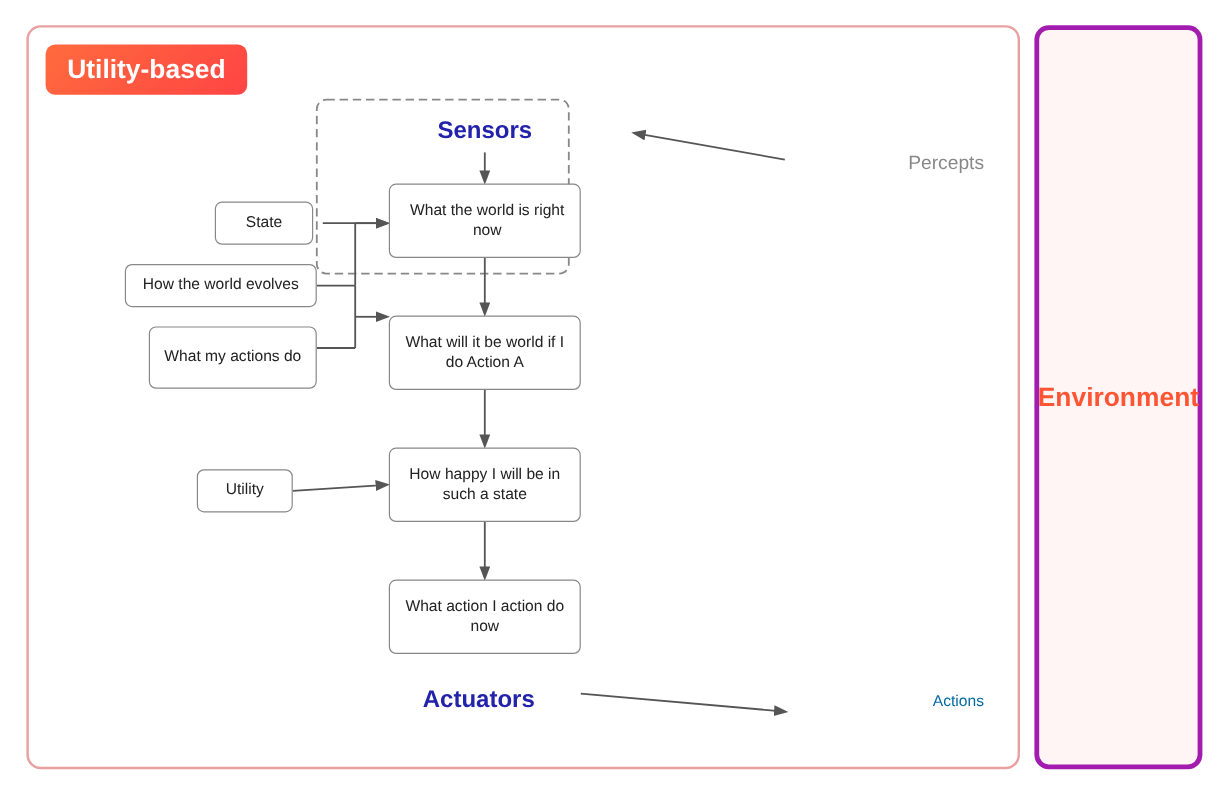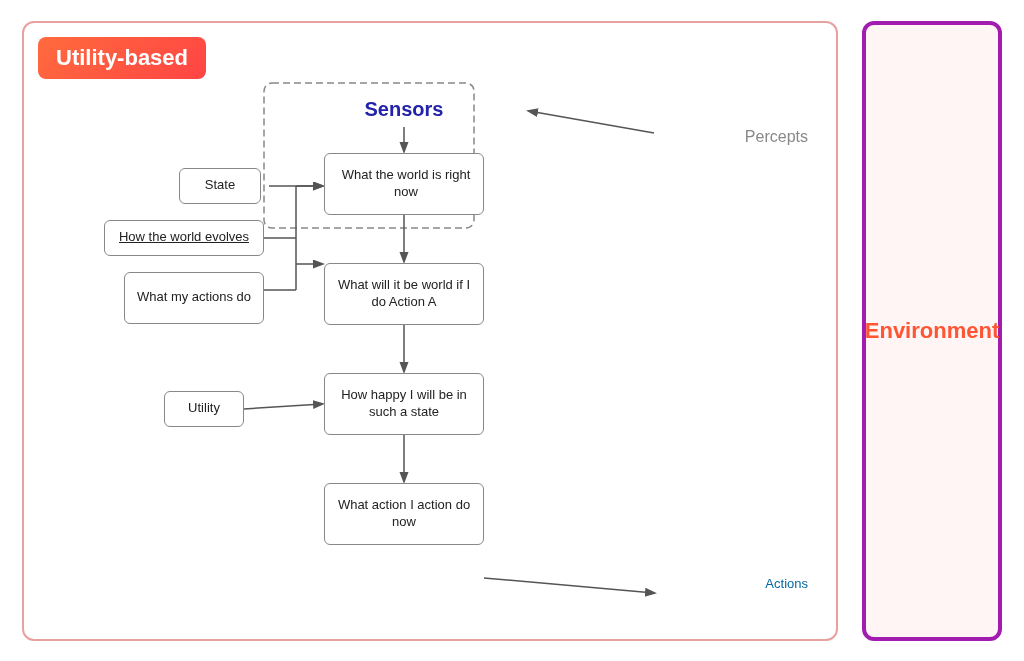--- a/index.html
+++ b/index.html
@@ -9,21 +9,21 @@
       background: #fff;
       font-family: Arial, sans-serif;
       display: flex;
       align-items: center;
       justify-content: center;
     }
     .outer {
       width: 980px;
       height: 620px;
       display: flex;
-      gap: 24px;
+      gap: 12px;
       align-items: stretch;
     }
     
     .main-box {
       flex: 1;
       border: 2px solid #e8a0a0;
       border-radius: 12px;
       background: #fff;
       position: relative;
       padding: 20px 20px 20px 20px;
@@ -126,21 +126,20 @@
       top: 145px;
       left: 155px;
       width: 82px;
       height: 36px;
     }
     .node-world-evolves {
       top: 197px;
       left: 80px;
       width: 160px;
       height: 36px;
-      text-decoration: underline;
     }
     .node-my-actions {
       top: 249px;
       left: 100px;
       width: 140px;
       height: 52px;
     }
     .node-utility {
       top: 368px;
       left: 140px;
@@ -205,20 +204,21 @@
 
       <defs>
         <marker id="arrow" markerWidth="8" markerHeight="8" refX="6" refY="3" orient="auto">
           <path d="M0,0 L0,6 L8,3 z" fill="#555"></path>
         </marker>
       </defs>
     </svg>
 
     <div class="node node-sensors">Sensors</div>
 
+    <div class="node node-actuators">Actuators</div>
 
     <div class="node node-world-now">What the world is right now</div>
 
     <div class="node node-action-a">What will it be world if I do Action A</div>
 
     <div class="node node-happy">How happy I will be in such a state</div>
 
     <div class="node node-what-action">What action I action do now</div>
 
     <div class="node node-state">State</div>

